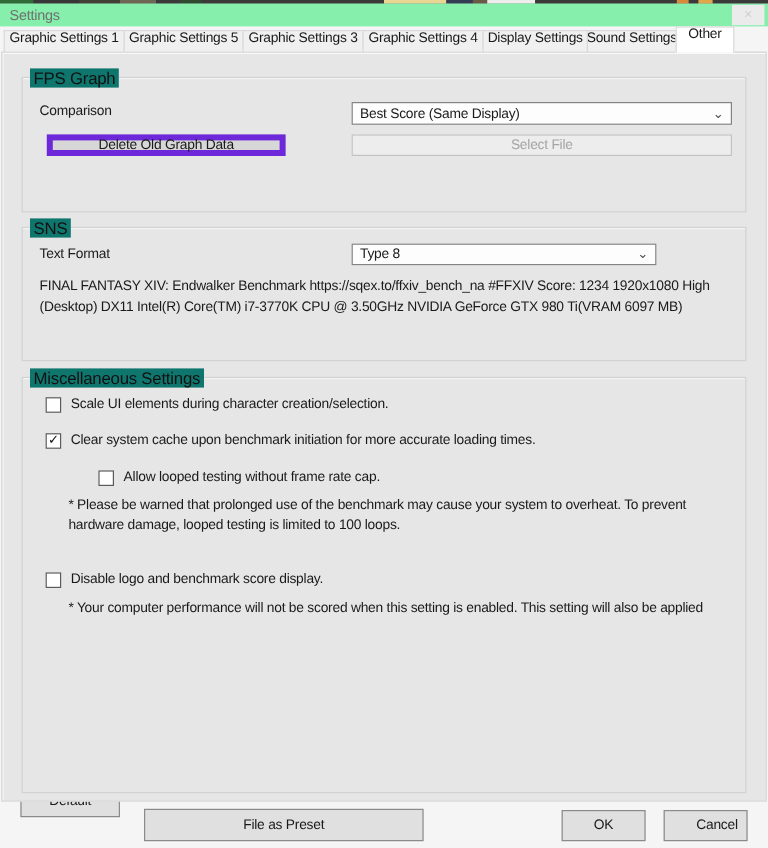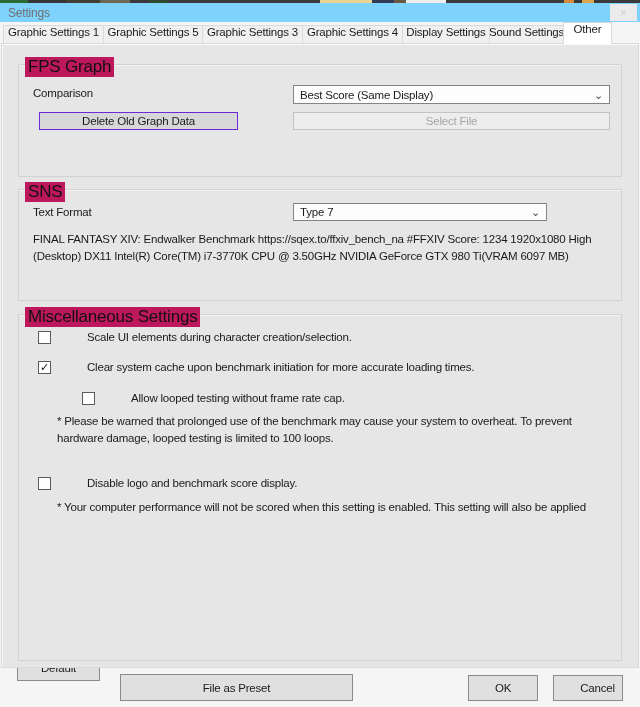--- a/index.html
+++ b/index.html
@@ -13,21 +13,21 @@
   .window{
     position:relative;
     width:640px;height:707px;
     background:#f5f5f5;
     overflow:hidden;
   }
   
   .backdrop-strip{position:absolute;top:0;left:0;width:640px;height:3px;display:flex;background:#3a3a3a;}
   .backdrop-strip div{height:3px;flex:none;}
 
-  .titlebar{position:absolute;top:3px;left:0;width:640px;height:19px;background:#7dd3fc;}
+  .titlebar{position:absolute;top:3px;left:0;width:640px;height:19px;background:#86efac;}
   .titlebar .title{position:absolute;left:8px;top:3px;font-size:12px;color:#6f6f6f;}
   .close-btn{
     position:absolute;left:610px;top:1px;width:27px;height:17px;
     background:#ebebeb;display:flex;align-items:center;justify-content:center;
     cursor:default;
   }
   .close-btn span{color:#cfcfcf;font-size:9px;font-weight:bold;}
 
   .tabbar{position:absolute;top:22px;left:3px;height:22px;display:flex;align-items:flex-end;z-index:3;}
   .tab{
@@ -47,22 +47,22 @@
     box-shadow:inset 1px 1px 0 rgba(255,255,255,0.75);
     z-index:1;
   }
   .group{
     position:absolute;left:16px;width:604px;
     box-sizing:border-box;
     border:1px solid #d2d2d2;
     box-shadow:inset 0 1px 0 rgba(255,255,255,0.5);
   }
   .group-title{
-    position:absolute;top:-8px;left:6px;background:#be185d;padding:0 3px;
-    font-size:17px;color:#111;white-space:nowrap;
+    position:absolute;top:-8px;left:6px;background:#0f766e;padding:0 3px;
+    font-size:14px;color:#111;white-space:nowrap;
   }
   .grp-fps{top:20px;height:113px;}
   .grp-sns{top:145px;height:112px;}
   .grp-misc{top:270px;height:347px;}
 
   .field-label{position:absolute;white-space:nowrap;}
 
   .combo{
     position:absolute;box-sizing:border-box;
     background:#fdfdfd;border:1px solid #848484;
@@ -71,24 +71,24 @@
   }
   .combo .combo-text{flex:1;white-space:nowrap;overflow:hidden;}
   .combo .chevron{color:#4a4a4a;font-size:11px;line-height:8px;margin-left:4px;flex:none;}
 
   .btn{
     position:absolute;box-sizing:border-box;
     display:flex;align-items:center;justify-content:center;
     background:#dfdfdf;border:1px solid #878787;
     white-space:nowrap;cursor:default;
   }
-  .btn-dark{background:#d7d7d7;border:1px solid #6d28d9;}
+  .btn-dark{background:#d7d7d7;border:5px solid #6d28d9;}
   .btn-disabled{background:#ededed;border:1px solid #c3c3c3;color:#a5a5a5;}
 
-  .cb-row{position:absolute;display:flex;align-items:flex-start;gap:28px;}
+  .cb-row{position:absolute;display:flex;align-items:flex-start;}
   .checkbox{
     box-sizing:border-box;width:13px;height:13px;flex:none;
     background:#ffffff;border:1px solid #5a5a5a;
     font-size:11px;line-height:11px;text-align:center;color:#111;
     margin-top:0;
   }
   .cb-label{margin-left:8px;white-space:nowrap;line-height:13px;}
 
   .note{position:absolute;line-height:17px;color:#1a1a1a;}
   .preview{position:absolute;line-height:17px;}
@@ -168,21 +168,21 @@
       </div>
       <div class="btn btn-disabled" style="left:274px;top:47px;width:317px;height:18px;">
         <span>Select File</span>
       </div>
     </div>
 
     <div class="group grp-sns">
       <span class="group-title">SNS</span>
       <span class="field-label" style="left:14px;top:16px;">Text Format</span>
       <div class="combo" style="left:274px;top:13px;width:254px;height:18px;">
-        <span class="combo-text">Type 7</span>
+        <span class="combo-text">Type 8</span>
         <span class="chevron">⌄</span>
       </div>
       <div class="preview" style="left:14px;top:41px;width:592px;">FINAL FANTASY XIV: Endwalker Benchmark https://sqex.to/ffxiv_bench_na #FFXIV Score: 1234 1920x1080 High (Desktop) DX11 Intel(R) Core(TM) i7-3770K CPU @ 3.50GHz NVIDIA GeForce GTX 980 Ti(VRAM 6097 MB)</div>
     </div>
 
     <div class="group grp-misc">
       <span class="group-title">Miscellaneous Settings</span>
 
       <div class="cb-row" style="left:19px;top:16px;">
         <span class="checkbox"></span>

